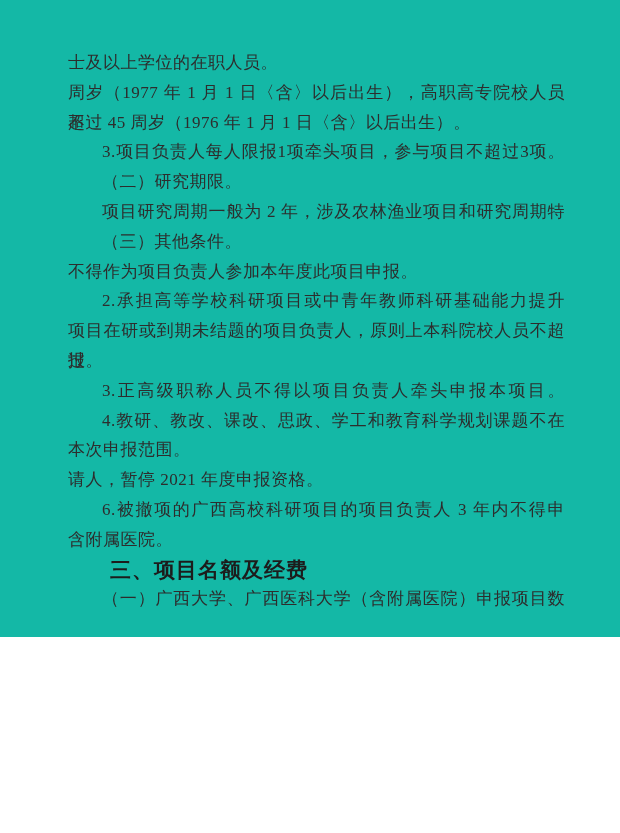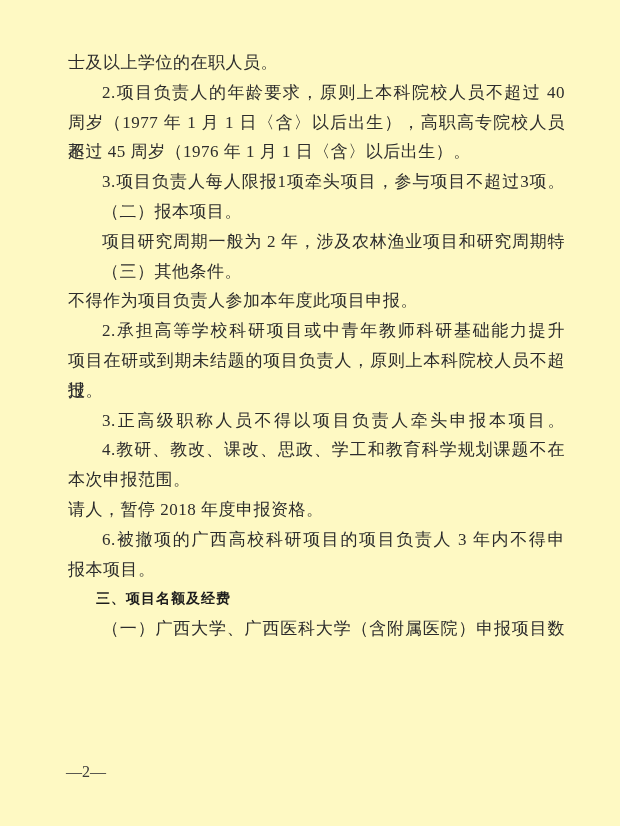--- a/index.html
+++ b/index.html
@@ -3,22 +3,22 @@
 <meta charset="utf-8">
 <style>
   html, body {
     margin: 0;
     padding: 0;
     background: #ffffff;
   }
   .page {
     position: relative;
     width: 620px;
-    height: 826px;
-    background: #fef9c3;
+    height: 637px;
+    background: #14b8a6;
     overflow: hidden;
     font-family: "Liberation Serif", "DejaVu Serif", serif;
     color: #2d2d2d;
   }
   .content {
     position: absolute;
     left: 68px;
     top: 48px;
     width: 497px;
   }
@@ -32,55 +32,54 @@
   .ln.ind {
     text-indent: 2em;
   }
   .ln.fill {
     text-align: justify;
     text-align-last: justify;
   }
   .ln.heading {
     font-family: Liberation Sans, sans-serif;
     font-weight: 700;
-    font-size: 14px;
+    font-size: 21px;
     color: #1c1c1c;
     letter-spacing: 1px;
   }
   .footer {
     position: absolute;
     left: 66px;
     top: 763px;
     font-size: 16px;
     line-height: 18px;
     color: #3c3c3c;
     font-family: "Liberation Serif", "DejaVu Serif", serif;
   }
 </style>
 </head>
 <body>
 
 <div class="page">
   <div class="content">
     <div class="ln">士及以上学位的在职人员。</div>
-    <div class="ln ind fill">2.项目负责人的年龄要求，原则上本科院校人员不超过 40</div>
     <div class="ln fill">周岁（1977 年 1 月 1 日〈含〉以后出生），高职高专院校人员不</div>
     <div class="ln">超过 45 周岁（1976 年 1 月 1 日〈含〉以后出生）。</div>
     <div class="ln ind fill">3.项目负责人每人限报1项牵头项目，参与项目不超过3项。</div>
-    <div class="ln ind">（二）报本项目。</div>
+    <div class="ln ind">（二）研究期限。</div>
     <div class="ln ind fill">项目研究周期一般为 2 年，涉及农林渔业项目和研究周期特</div>
     <div class="ln ind">（三）其他条件。</div>
     <div class="ln">不得作为项目负责人参加本年度此项目申报。</div>
     <div class="ln ind fill">2.承担高等学校科研项目或中青年教师科研基础能力提升</div>
     <div class="ln fill">项目在研或到期未结题的项目负责人，原则上本科院校人员不超过</div>
     <div class="ln">报。</div>
     <div class="ln ind fill">3.正高级职称人员不得以项目负责人牵头申报本项目。</div>
     <div class="ln ind fill">4.教研、教改、课改、思政、学工和教育科学规划课题不在</div>
     <div class="ln">本次申报范围。</div>
-    <div class="ln">请人，暂停 2018 年度申报资格。</div>
+    <div class="ln">请人，暂停 2021 年度申报资格。</div>
     <div class="ln ind fill">6.被撤项的广西高校科研项目的项目负责人 3 年内不得申</div>
-    <div class="ln">报本项目。</div>
+    <div class="ln">含附属医院。</div>
     <div class="ln ind heading">三、项目名额及经费</div>
     <div class="ln ind fill">（一）广西大学、广西医科大学（含附属医院）申报项目数</div>
   </div>
 
   <div class="footer">—2—</div>
 </div>
 
 </body></html>

